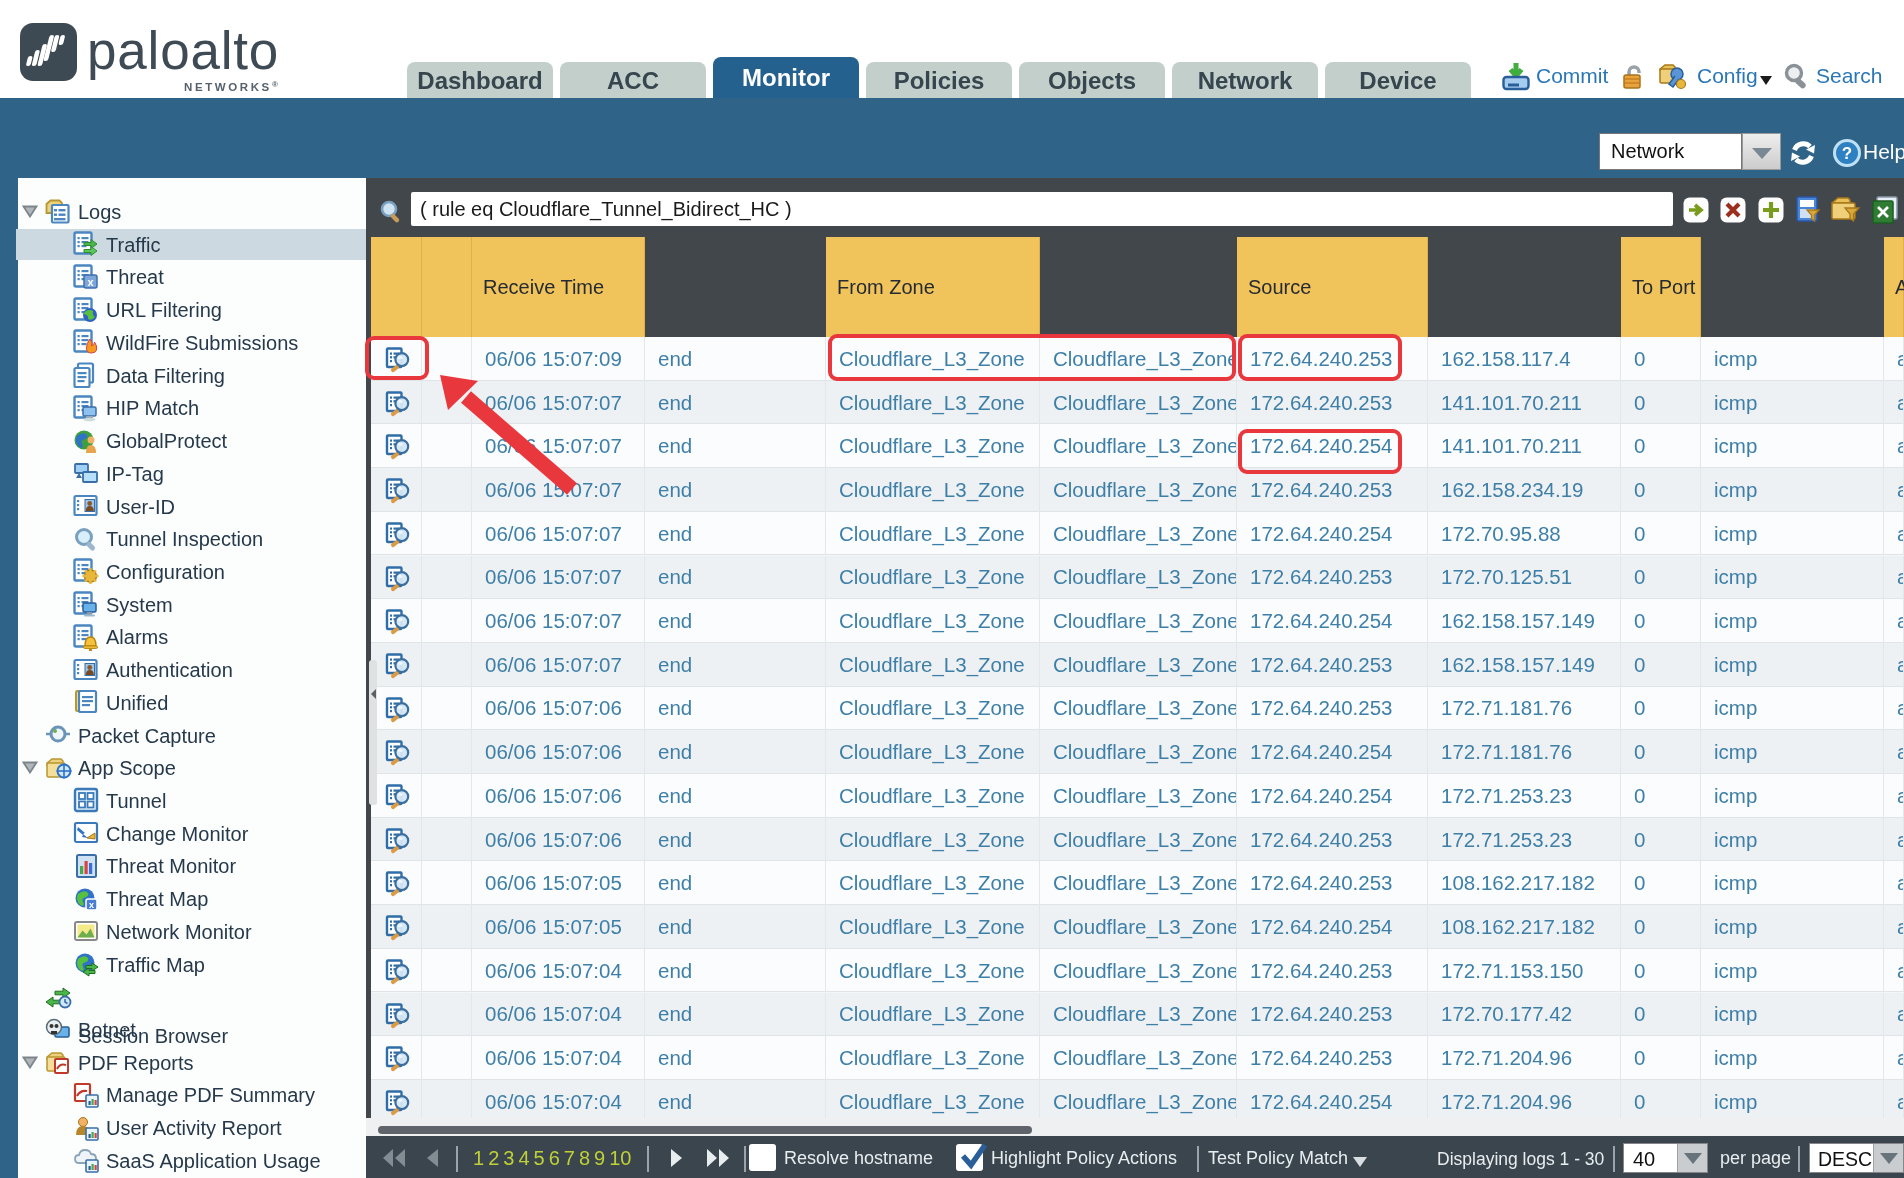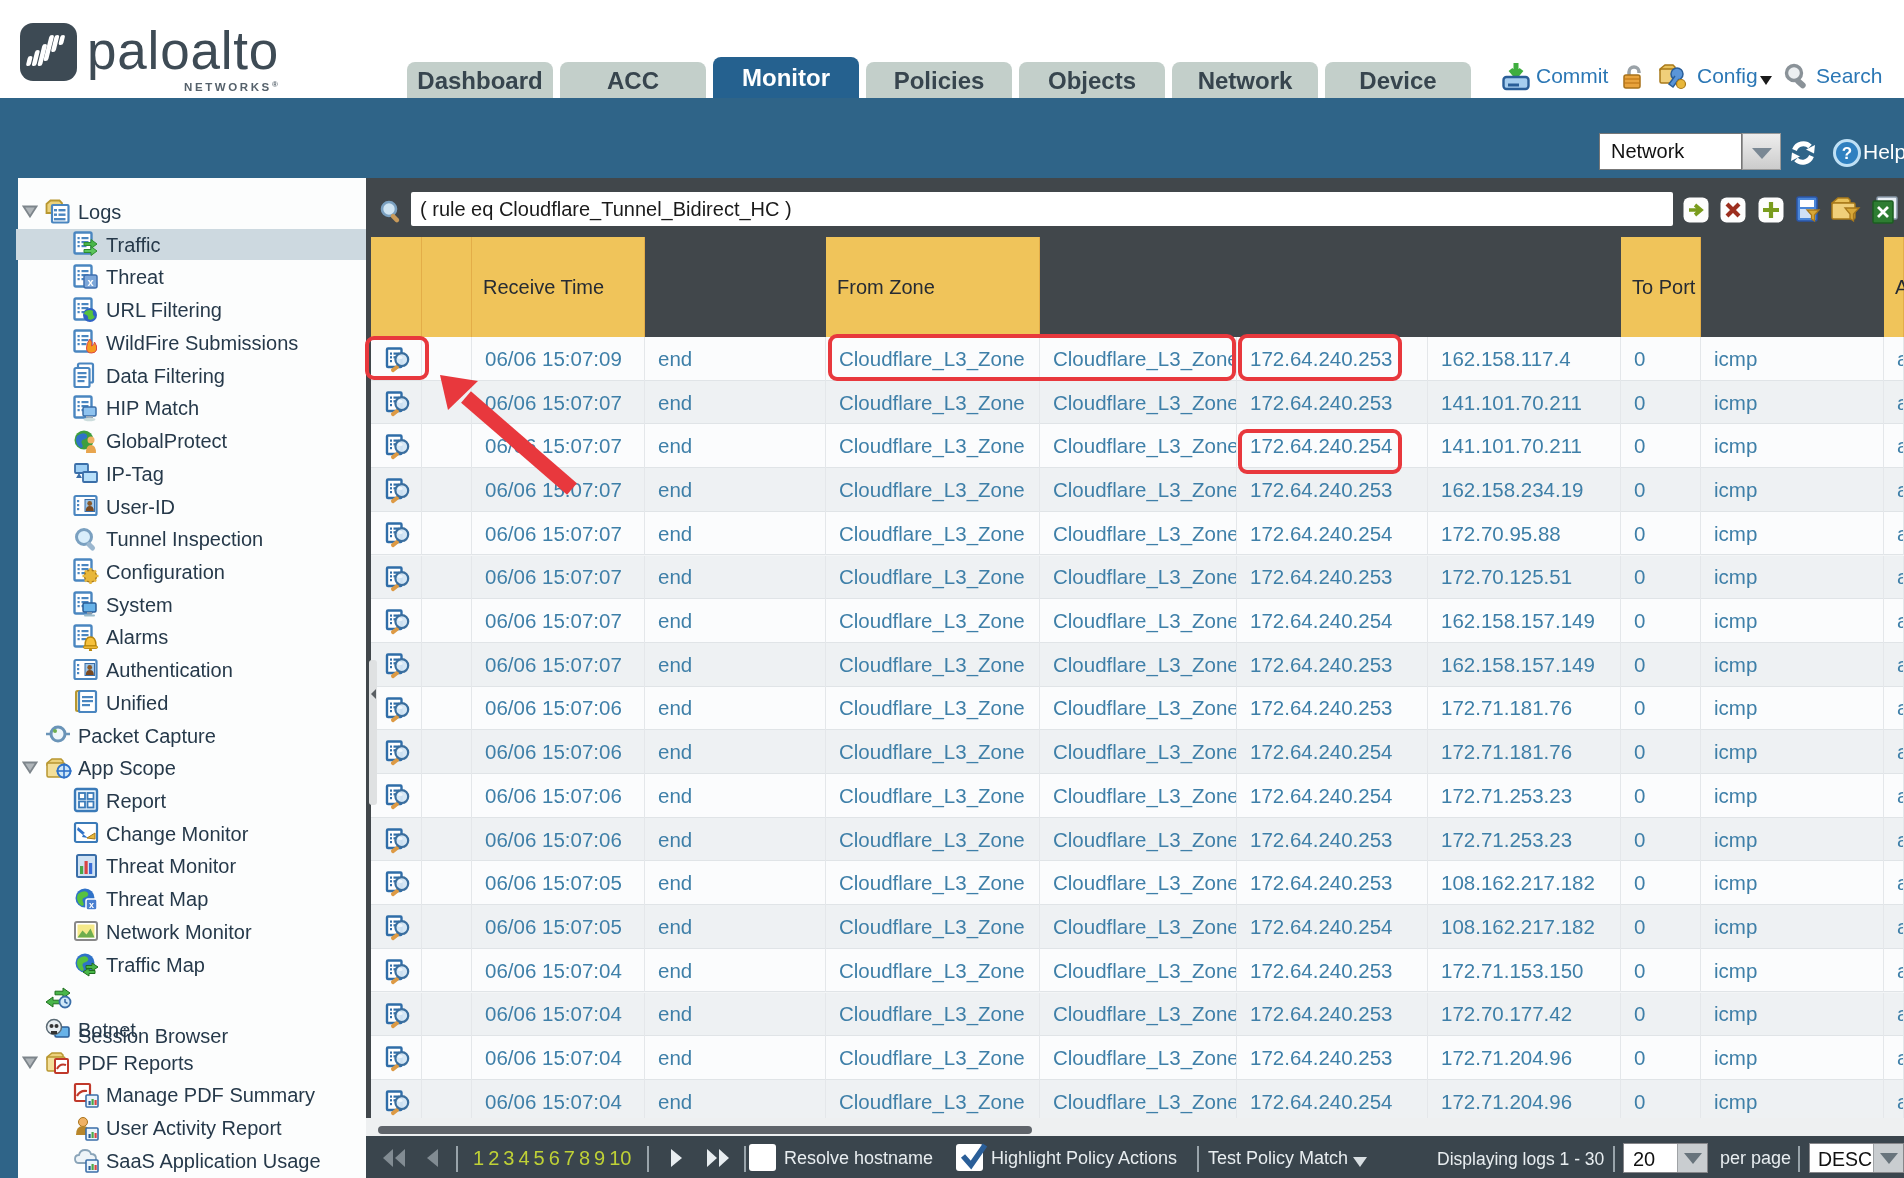--- a/index.html
+++ b/index.html
@@ -285,21 +285,21 @@
       <line x1="11.5" y1="16" x2="26.5" y2="16" stroke="#2f72c8" stroke-width="1.6"></line>
     </svg>
     <div class="tree" style="left:78px;top:752.2px;height:32.7px;line-height:32.7px">App Scope</div>
     <svg class="abs" style="left:73px;top:787.46px;z-index:1;" width="27" height="27" viewBox="0 0 27 27">
       <rect x="2" y="2" width="22" height="22" rx="2" fill="#eaf4fc" stroke="#3a7ab8" stroke-width="2.4"></rect>
       <rect x="6" y="6" width="6" height="6" fill="#fff" stroke="#3a7ab8" stroke-width="1.8"></rect>
       <rect x="14.5" y="6" width="6" height="6" fill="#fff" stroke="#3a7ab8" stroke-width="1.8"></rect>
       <rect x="6" y="14.5" width="6" height="6" fill="#fff" stroke="#3a7ab8" stroke-width="1.8"></rect>
       <rect x="14.5" y="14.5" width="6" height="6" fill="#fff" stroke="#3a7ab8" stroke-width="1.8"></rect>
     </svg>
-    <div class="tree" style="left:106px;top:785.0px;height:32.7px;line-height:32.7px">Report</div>
+    <div class="tree" style="left:106px;top:785.0px;height:32.7px;line-height:32.7px">Tunnel</div>
     <svg class="abs" style="left:73px;top:820.18px;z-index:1;" width="27" height="27" viewBox="0 0 27 27">
       <rect x="2" y="3" width="22" height="19" rx="1.5" fill="#fff" stroke="#3a7ab8" stroke-width="2.2"></rect>
       <path d="M5,7 l7,6 l-2,1 5,4 -6,-1 1,-2 -6,-5z" fill="#2f72c8"></path>
       <path d="M14,18 l8,-5 v6z" fill="#e8b73a" stroke="#a8791a"></path>
     </svg>
     <div class="tree" style="left:106px;top:817.7px;height:32.7px;line-height:32.7px">Change Monitor</div>
     <svg class="abs" style="left:73px;top:852.9px;z-index:1;" width="27" height="27" viewBox="0 0 27 27">
       <rect x="4" y="2" width="19" height="22" rx="1.5" fill="#cfe2f4" stroke="#3a6ea8" stroke-width="2"></rect>
       <rect x="7" y="13" width="3.2" height="8" fill="#49a849"></rect>
       <rect x="11.5" y="8" width="3.2" height="13" fill="#d84444"></rect>
@@ -412,20 +412,21 @@
     </svg>
     <svg class="abs" style="left:1872px;top:196px;z-index:1;" width="26" height="28" viewBox="0 0 26 28">
       <rect x="5" y="1" width="20" height="22" rx="1.5" fill="#e8eef5" stroke="#8898a8" stroke-width="1.5"></rect>
       <rect x="1" y="5" width="20" height="22" rx="1.5" fill="#2e7d32" stroke="#1b5e20" stroke-width="1.5"></rect>
       <path d="M6,11 l10,10 M16,11 l-10,10" stroke="#fff" stroke-width="2.8"></path>
     </svg>
     <div class="hdrcell" style="left:371px;width:51px"></div>
     <div class="hdrcell" style="left:422px;width:50px"></div>
     <div class="hdrcell" style="left:472px;width:173px">Receive Time</div>
     <div class="hdrcell" style="left:826px;width:214px">From Zone</div>
+    <div class="hdrcell" style="left:1237px;width:191px">Source</div>
     <div class="hdrcell" style="left:1621px;width:80px">To Port</div>
     <div class="hdrcell" style="left:1884px;width:20px">A</div>
     <div class="abs" style="left:371px;top:337px;width:1533px;height:787px;background:#f3f5f6"></div>
     <div class="abs" style="left:371px;top:337.0px;width:1533px;height:43.7px;background:#fbfcfd;border-bottom:1px solid #e0e4e7"></div>
     <div class="cell" style="left:371px;top:337.0px;width:51px"></div>
     <div class="cell" style="left:422px;top:337.0px;width:50px"></div>
     <div class="cell" style="left:472px;top:337.0px;width:173px">06/06 15:07:09</div>
     <div class="cell" style="left:645px;top:337.0px;width:181px">end</div>
     <div class="cell" style="left:826px;top:337.0px;width:214px">Cloudflare_L3_Zone</div>
     <div class="cell" style="left:1040px;top:337.0px;width:197px">Cloudflare_L3_Zone</div>
@@ -871,21 +872,21 @@
     </svg>
     <div class="ftext" style="left:1437px;top:1149px;font-size:17.5px;z-index:11">Displaying logs 1 - 30</div>
     <div class="fdiv" style="left:1613px;z-index:11"></div>
     <div class="fsel" style="left:1623px;width:85px;z-index:11">
       <div class="ar">
         <svg width="20" height="13" viewBox="0 0 20 13">
           <path d="M1,1 h18 l-9,11z" fill="#68747c"></path>
         </svg>
       </div>
     </div>
-    <div class="abs" style="left:1633px;top:1148px;font-size:20px;color:#111;z-index:12">20</div>
+    <div class="abs" style="left:1633px;top:1148px;font-size:20px;color:#111;z-index:12">40</div>
     <div class="ftext" style="left:1720px;top:1148px;z-index:11">per page</div>
     <div class="fdiv" style="left:1798px;z-index:11"></div>
     <div class="fsel" style="left:1809px;width:95px;z-index:11">
       <div class="ar">
         <svg width="20" height="13" viewBox="0 0 20 13">
           <path d="M1,1 h18 l-9,11z" fill="#68747c"></path>
         </svg>
       </div>
     </div>
     <div class="abs" style="left:1818px;top:1148px;font-size:19.5px;color:#111;z-index:12">DESC</div>

